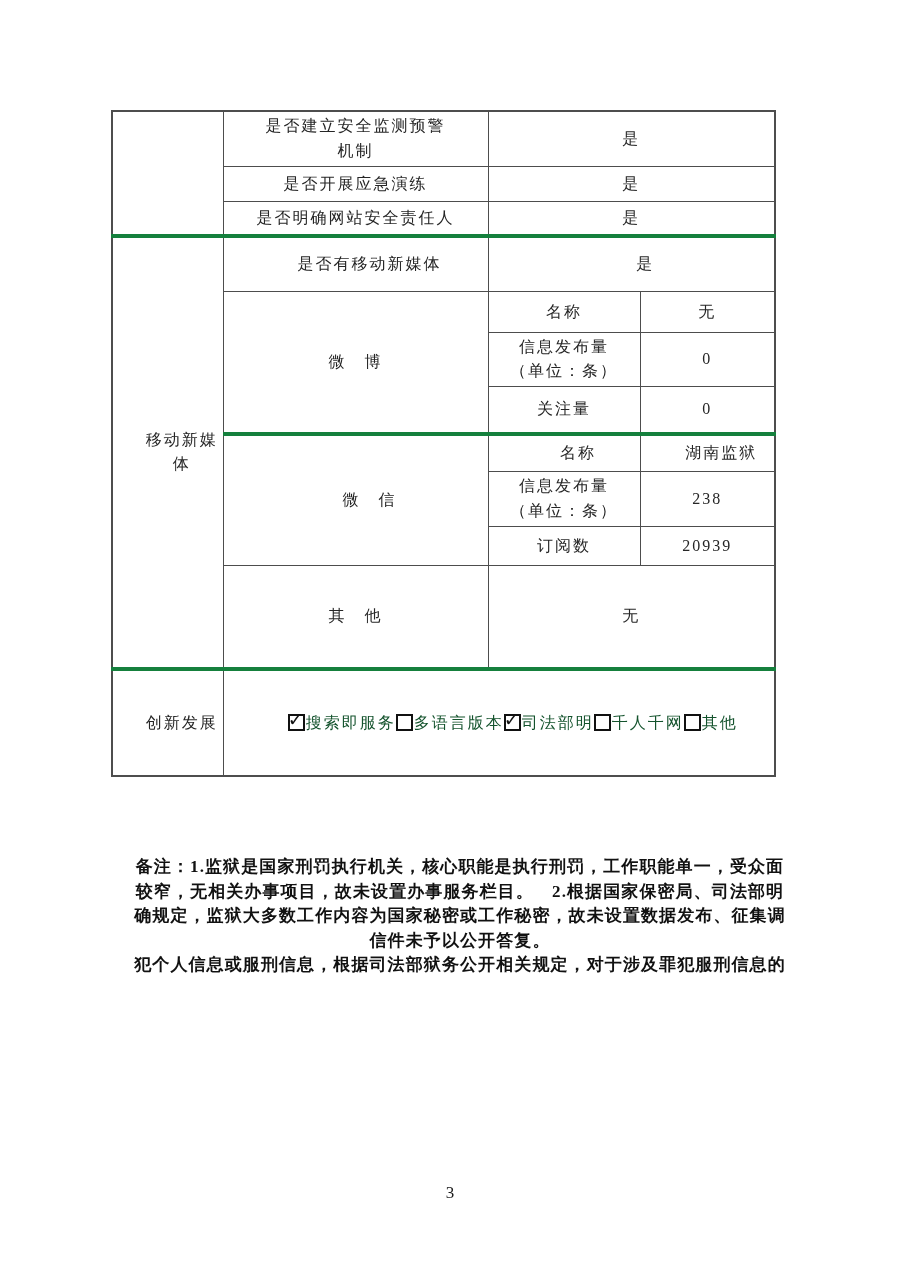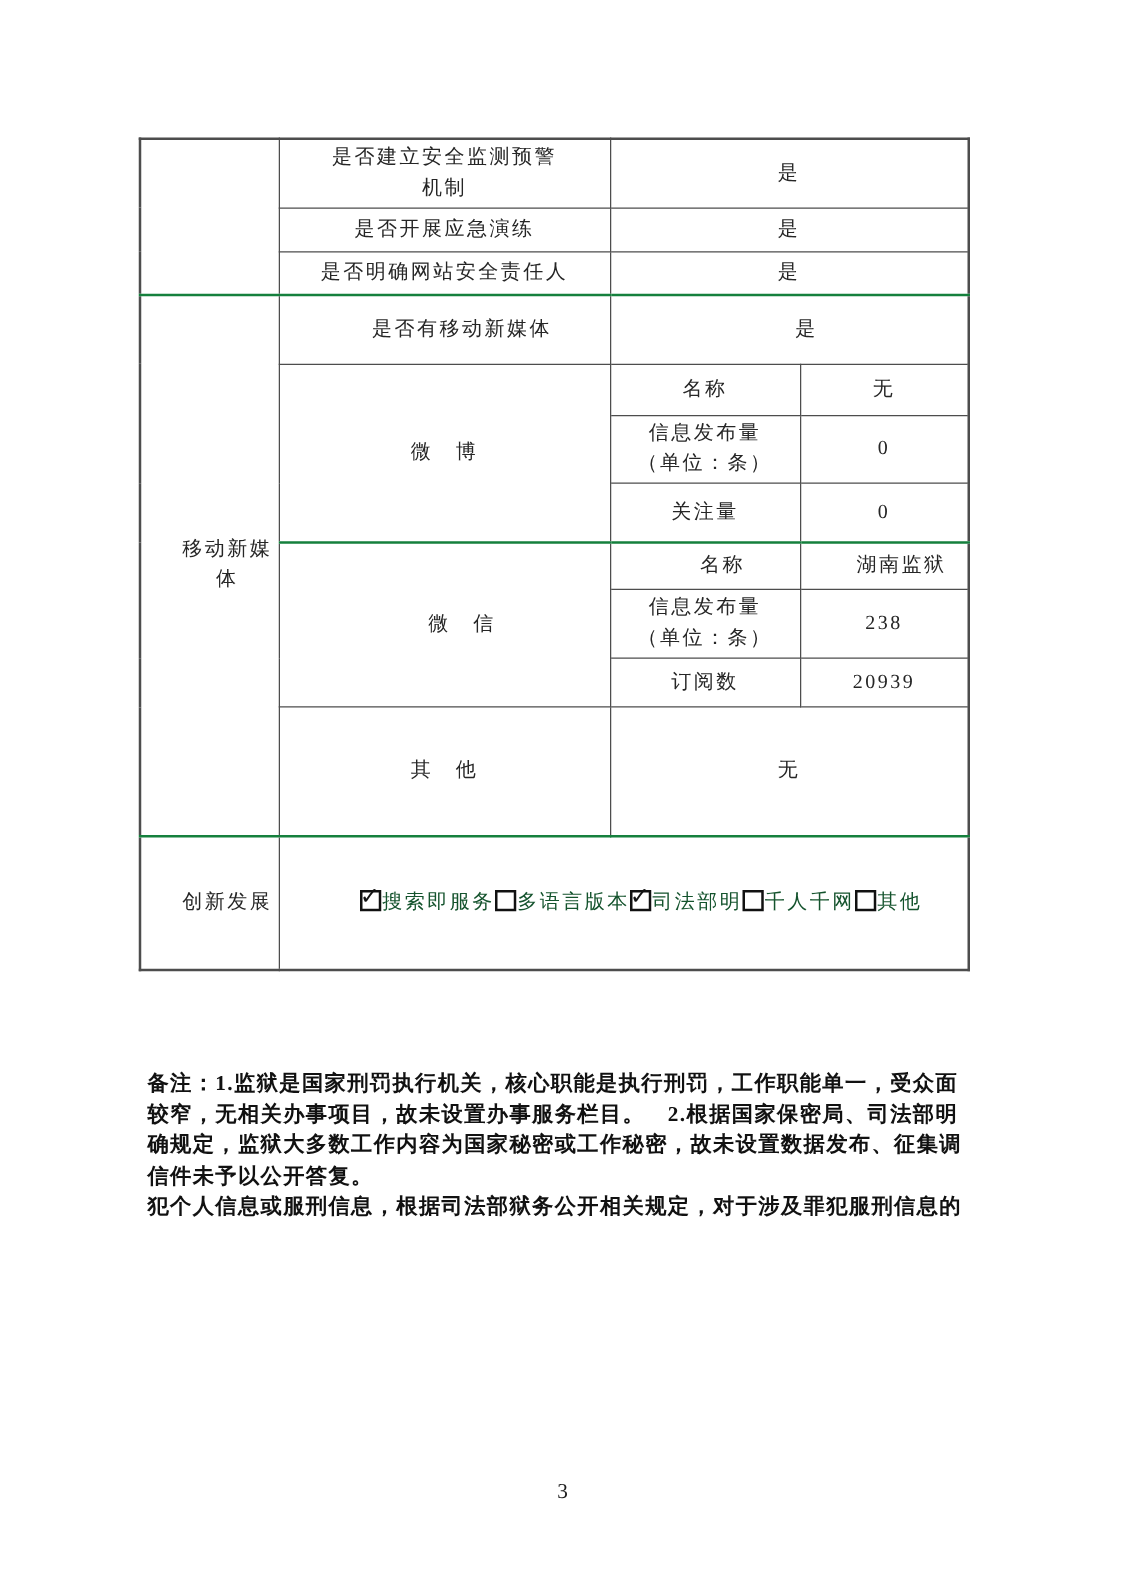--- a/index.html
+++ b/index.html
@@ -25,21 +25,21 @@
   }
   table.report td {
     border: 1px solid #4d4d4d;
     text-align: center;
     vertical-align: middle;
     padding: 2px 4px;
     letter-spacing: 2px;
     line-height: 1.5;
     color: #262626;
   }
-  tr.section-top td { border-top: 2px solid #15803d; padding-left: 32px; }
+  tr.section-top td { border-top: 4px solid #15803d; padding-left: 32px; }
   td.num { letter-spacing: 1px; }
   .two-line div { line-height: 1.55; }
   
   td.cb-cell { text-align: left; padding-left: 64px; letter-spacing: 0; }
   .cb-item { white-space: nowrap; display: inline-block; }
   .cb-label { letter-spacing: 2px; font-size: 16px; color: #14532d; }
   .cbx {
     position: relative;
     display: inline-block;
     width: 17px; height: 17px;
@@ -60,20 +60,21 @@
   
   .notes {
     position: absolute;
     left: 118px;
     top: 855px;
     width: 684px;
     font-weight: bold;
     font-size: 17px;
     letter-spacing: 1.1px;
     color: #111111;
+    text-align: center;
   }
   .notes .note-line { line-height: 24.5px; white-space: nowrap; }
   
   .page-number {
     position: absolute;
     left: 0; right: 0;
     top: 1183px;
     text-align: center;
     font-size: 17px;
     color: #1c1c1c;

